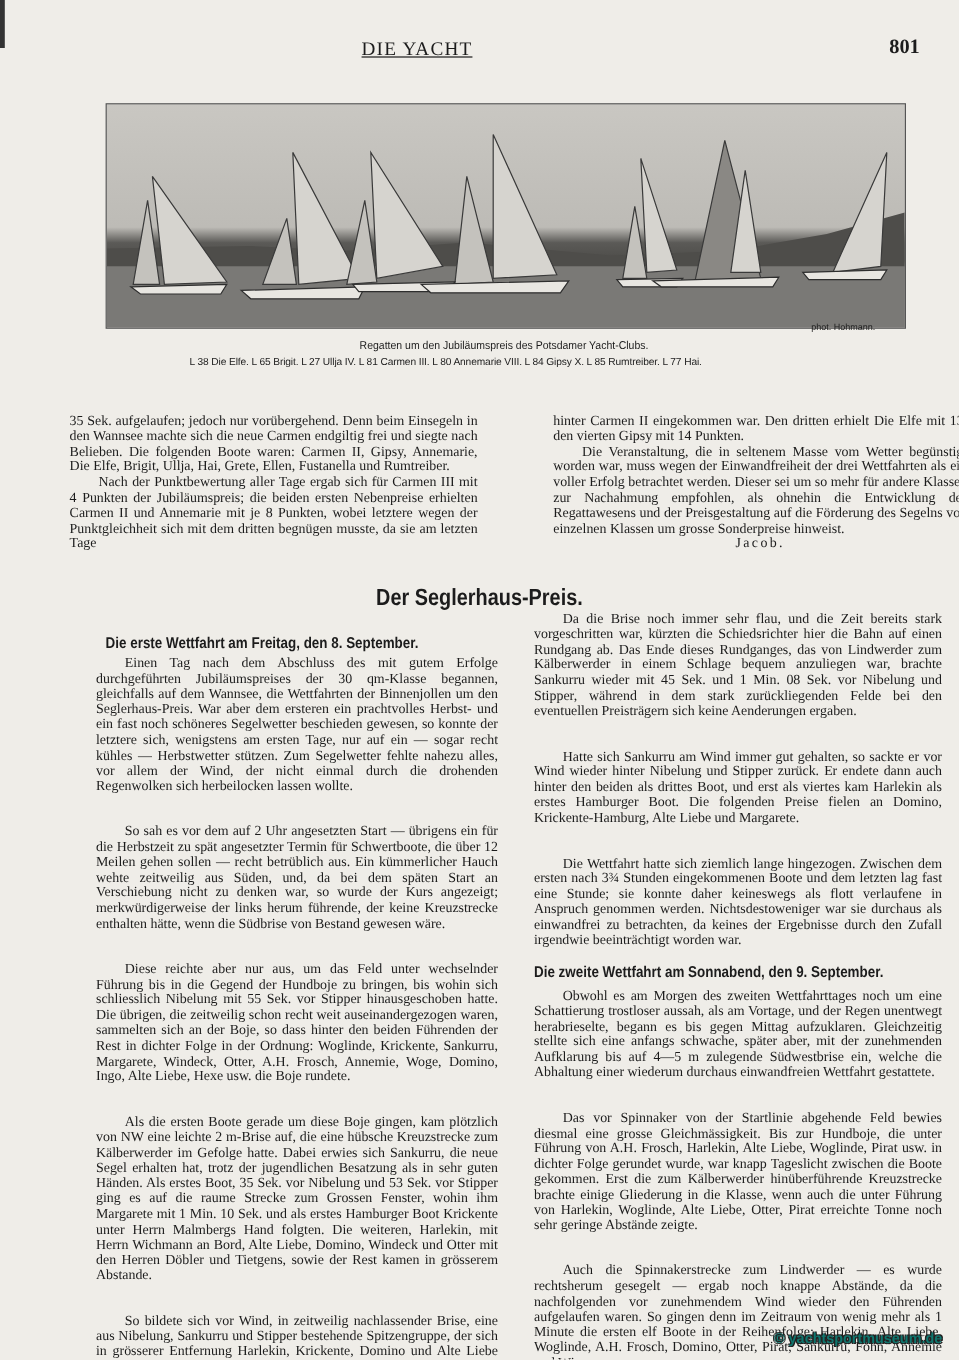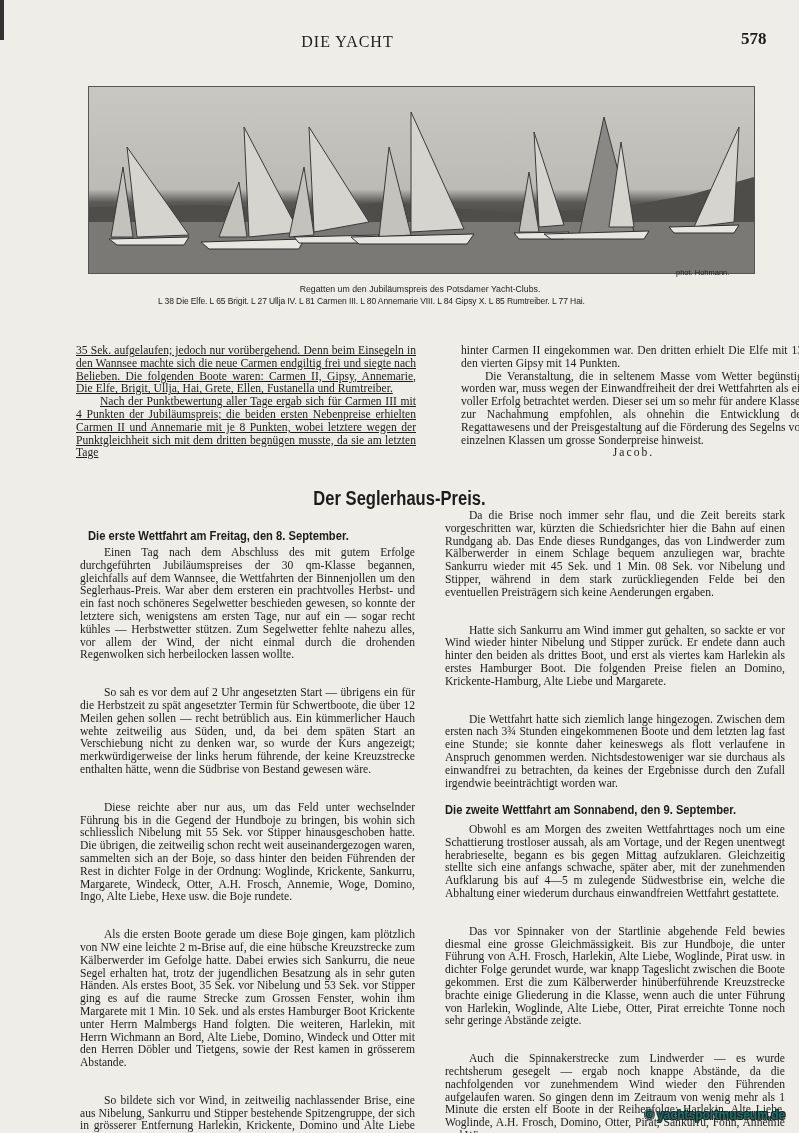--- a/index.html
+++ b/index.html
@@ -4,38 +4,38 @@
 <style>
   html, body { margin:0; padding:0; }
   body {
     width:799px; height:1133px; overflow:hidden; position:relative;
     background:#efede8;
     font-family:"Liberation Serif", "DejaVu Serif", serif;
     color:#1c1c1c;
   }
   .edge { position:absolute; left:0; top:0; width:4px; height:40px; background:#333; }
   .running-head { position:absolute; top:33px; left:0; width:695px; text-align:center;
-    font-size:16px; letter-spacing:1px; }
+    font-size:16px; letter-spacing:1px;text-decoration:underline; }
   .page-num { position:absolute; top:29px; left:741px; font-size:17px; font-weight:bold;
     font-family:"Liberation Serif", serif; }
   .photo { position:absolute; left:88px; top:86px; width:665px; height:186px;
     background:linear-gradient(#c9c7c2 0%, #bdbbb6 55%, #5b5a57 62%, #4d4c49 70%, #6c6b68 72%, #7d7c79 100%);
     border:1px solid #555; overflow:hidden; }
   .photo svg { position:absolute; left:0; top:0; }
   .credit { position:absolute; left:676px; top:268px; font-size:7.5px;
     font-family:"Liberation Sans", sans-serif;text-align:right; }
   .caption-title { position:absolute; top:283px; left:0; width:840px; text-align:center;
     font-size:9.5px; font-family:"Liberation Sans", sans-serif; transform:scaleX(0.92); transform-origin:center; }
   .caption-list { position:absolute; top:296px; left:158px; width:560px; font-size:8.5px;
     font-family:"Liberation Sans", sans-serif; white-space:nowrap; letter-spacing:-0.1px; }
   .col { position:absolute; font-size:11.6px; line-height:12.8px; text-align:justify; }
   .col p { margin:0; }
   .col p.ind { text-indent:24px; }
   .col p.gap { margin-top:25px; }
-  .top-left { left:76px; top:345px; width:340px;text-decoration:underline; }
+  .top-left { left:58px; top:345px; width:340px; }
   .top-right { left:461px; top:345px; width:345px; }
   .signature { text-align:center; letter-spacing:2px; margin-top:-12.8px; }
   .article-title { position:absolute; top:487px; left:0; width:799px; text-align:center;
     font-family:"Liberation Sans", sans-serif; font-weight:bold; font-size:19.5px; transform:scaleX(0.85); }
   .subhead { font-family:"Liberation Sans", sans-serif; font-weight:bold; font-size:13px;
     transform:scaleX(0.86); transform-origin:left; white-space:nowrap; }
   .sub1 { position:absolute; left:88px; top:528px; }
   .sub2 { position:absolute; left:445px; top:802px; }
   .main-left { left:80px; top:547px; width:335px; }
   .main-right-a { left:445px; top:510px; width:340px; }
@@ -43,21 +43,21 @@
   .watermark { position:absolute; left:645px; top:1108px; font-family:Liberation Sans, sans-serif;
     font-weight:bold; font-size:12px; color:#0f766e;
     text-shadow:-1px -1px 0 #222, 1px -1px 0 #222, -1px 1px 0 #222, 1px 1px 0 #222; }
 </style>
 </head>
 <body>
 
 <div class="edge"></div>
 
 <div class="running-head">DIE YACHT</div>
-<div class="page-num">578</div>
+<div class="page-num">801</div>
 
 <div class="photo">
   <svg width="665" height="186" viewBox="0 0 665 186">
 
     <path d="M0 120 L120 118 L200 122 L300 115 L420 126 L520 122 L600 108 L665 90 L665 135 L0 135 Z" fill="#4e4d4a"></path>
 
     <rect x="0" y="135" width="665" height="51" fill="#7a7976"></rect>
 
     <g fill="#d6d4cf" stroke="#3a3a3a" stroke-width="1">
       <path d="M38 60 L48 150 L100 148 Z"></path>

